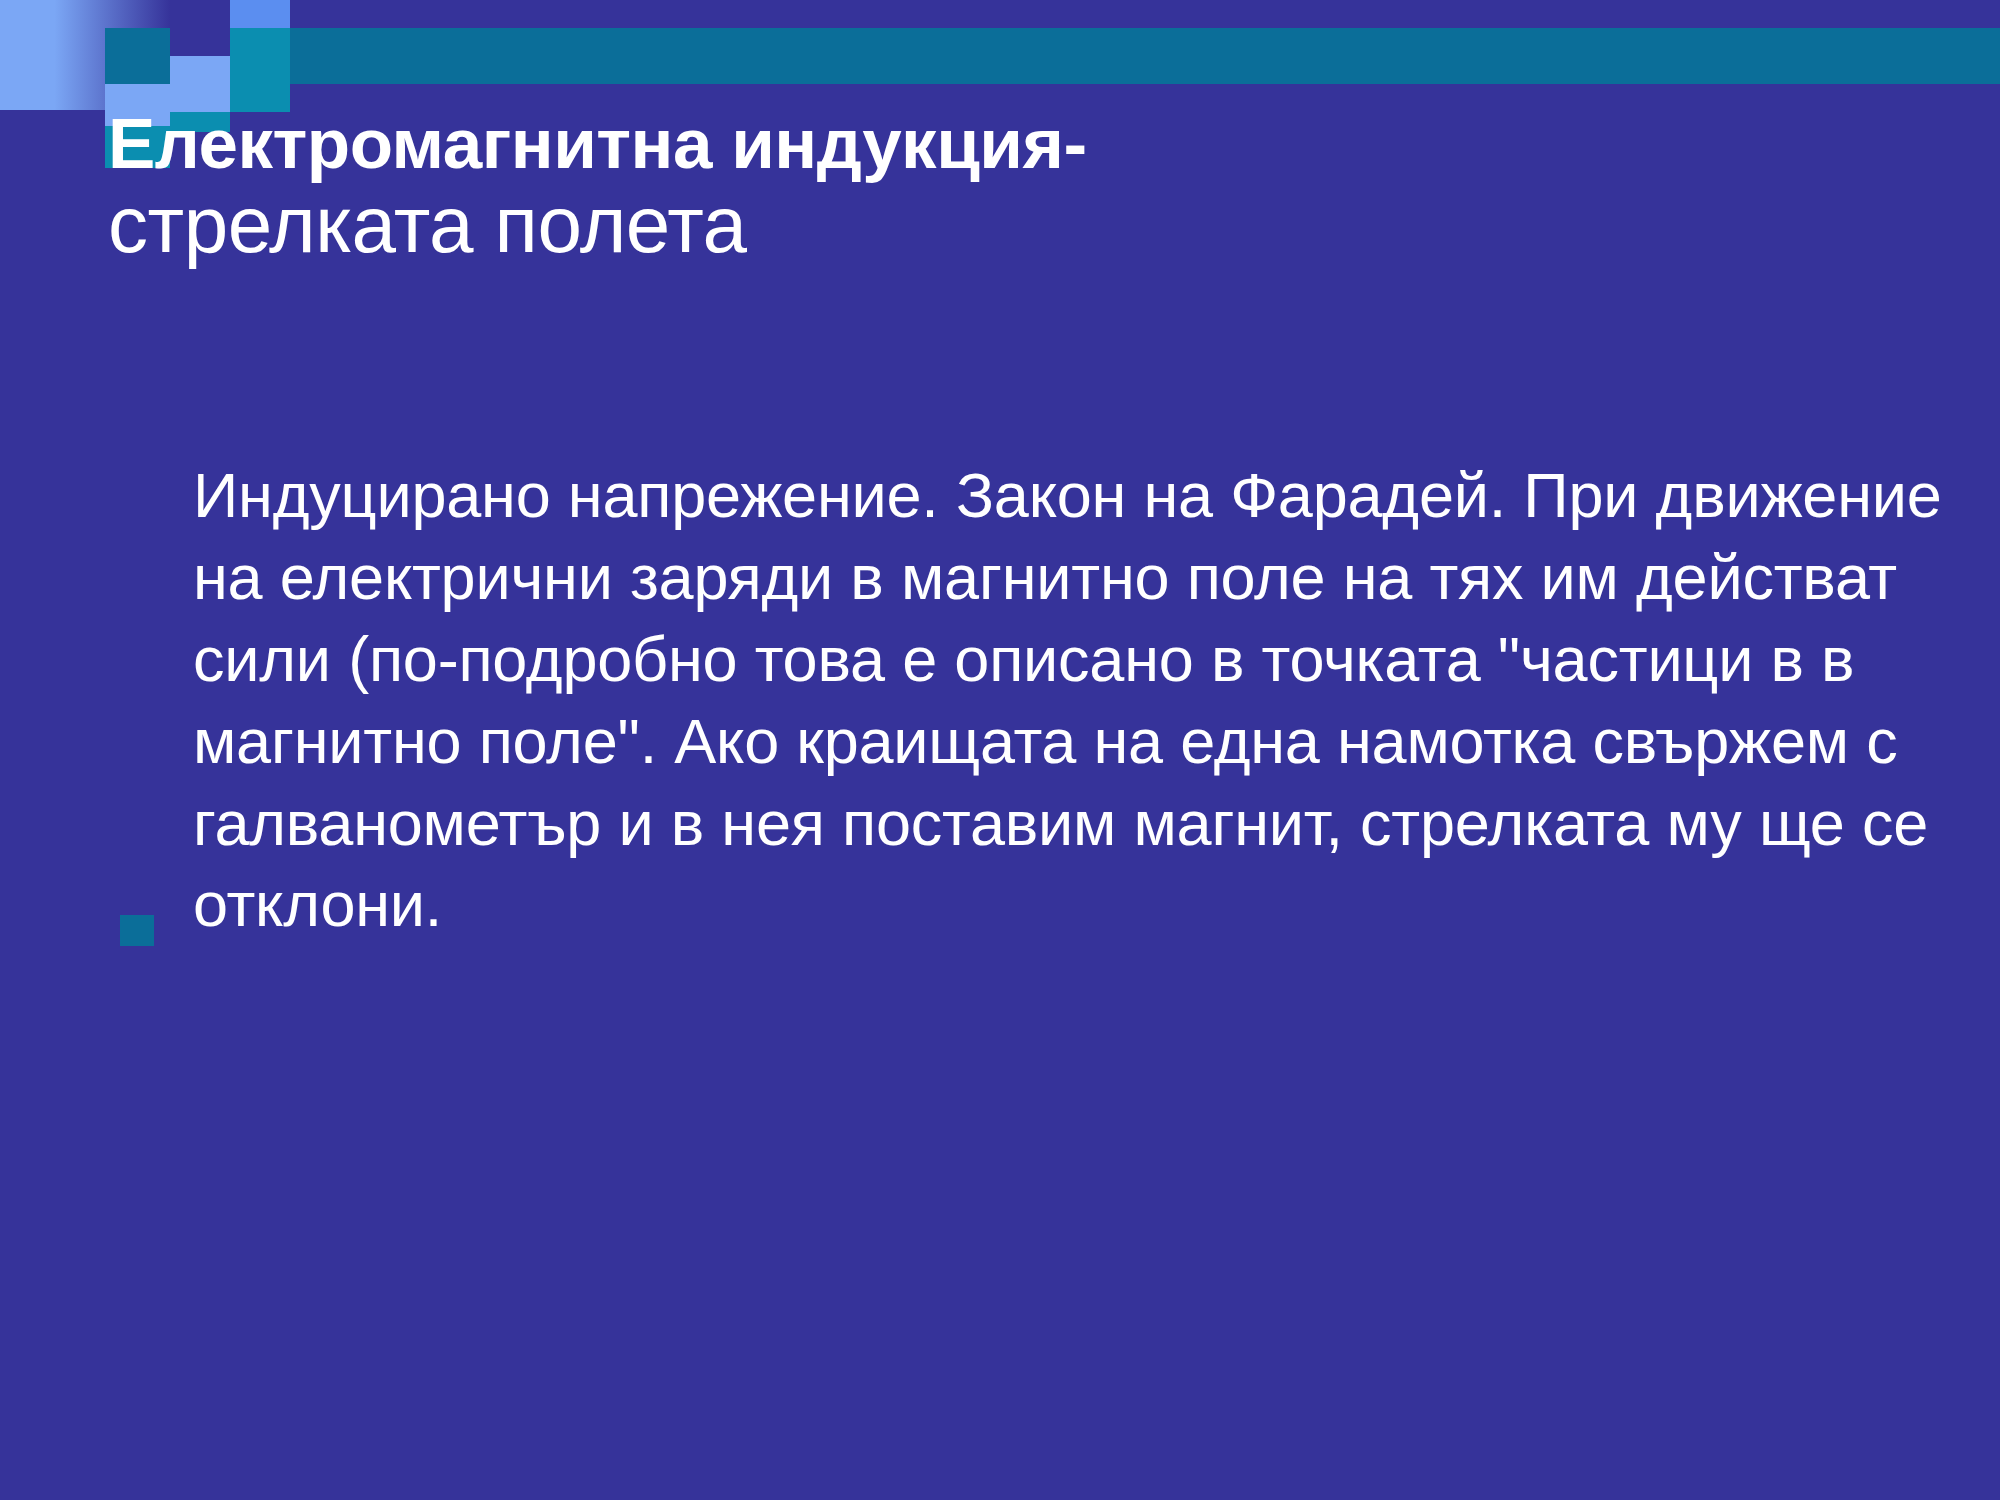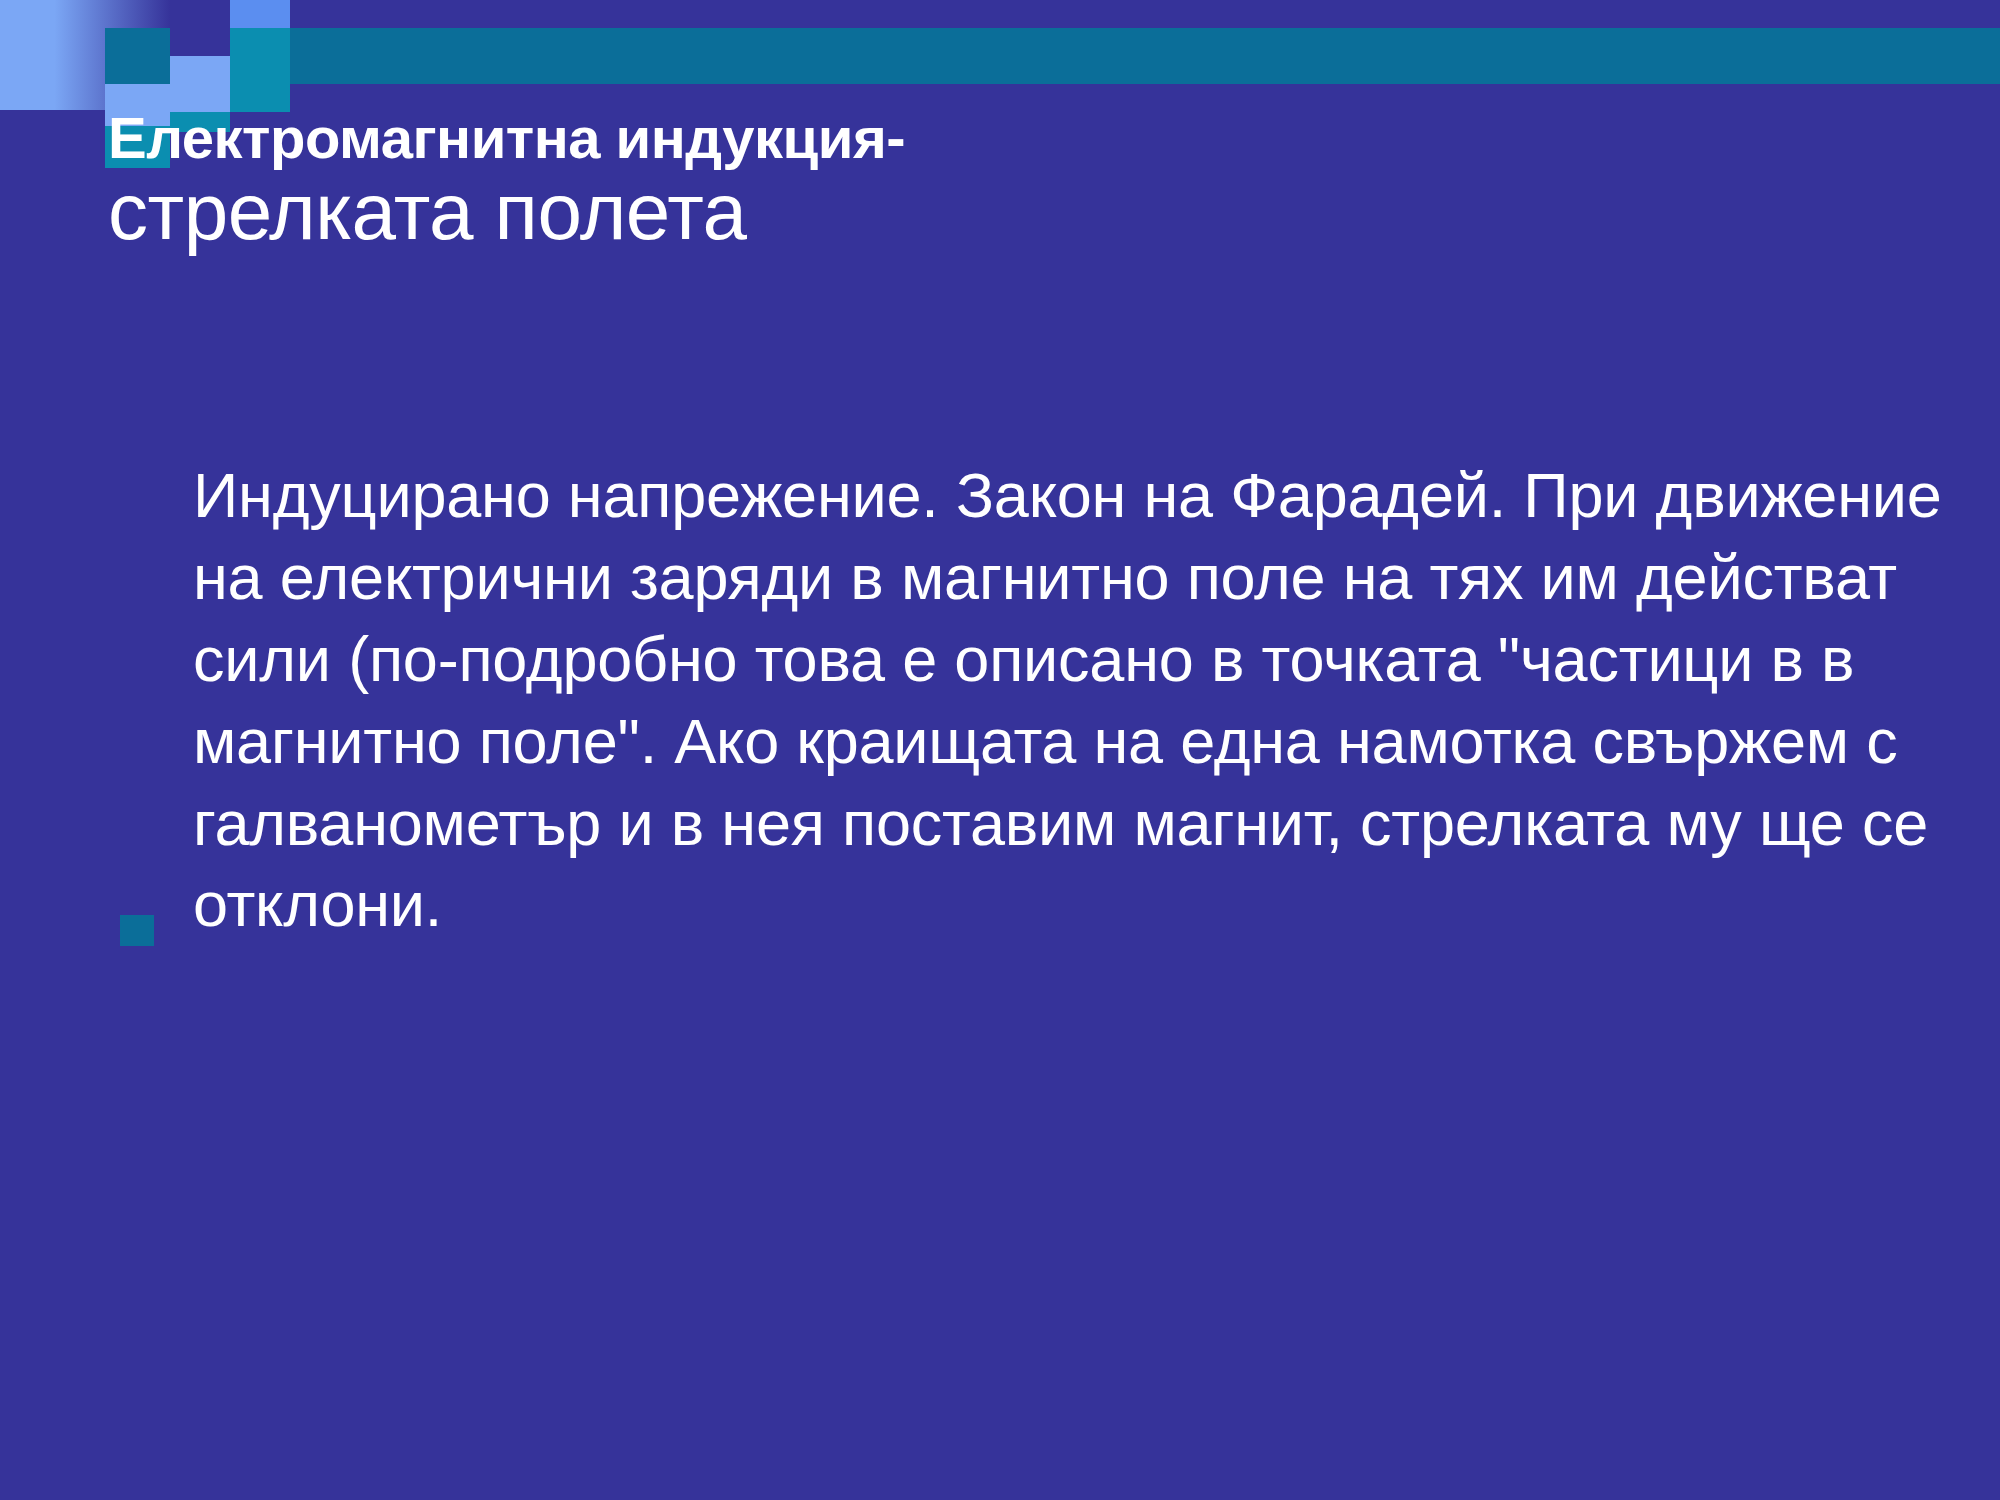--- a/index.html
+++ b/index.html
@@ -50,21 +50,21 @@
   }
 
   
   .title-block {
     position: absolute;
     left: 108px;
     top: 108px;
     width: 1800px;
   }
   .title-line-1 {
-    font-size: 58px;
+    font-size: 71px;
     font-weight: bold;
     color: #ffffff;
     line-height: 1.02;
     letter-spacing: -0.5px;
     white-space: nowrap;
   }
   .title-line-2 {
     font-size: 80px;
     font-weight: normal;
     color: #ffffff;

